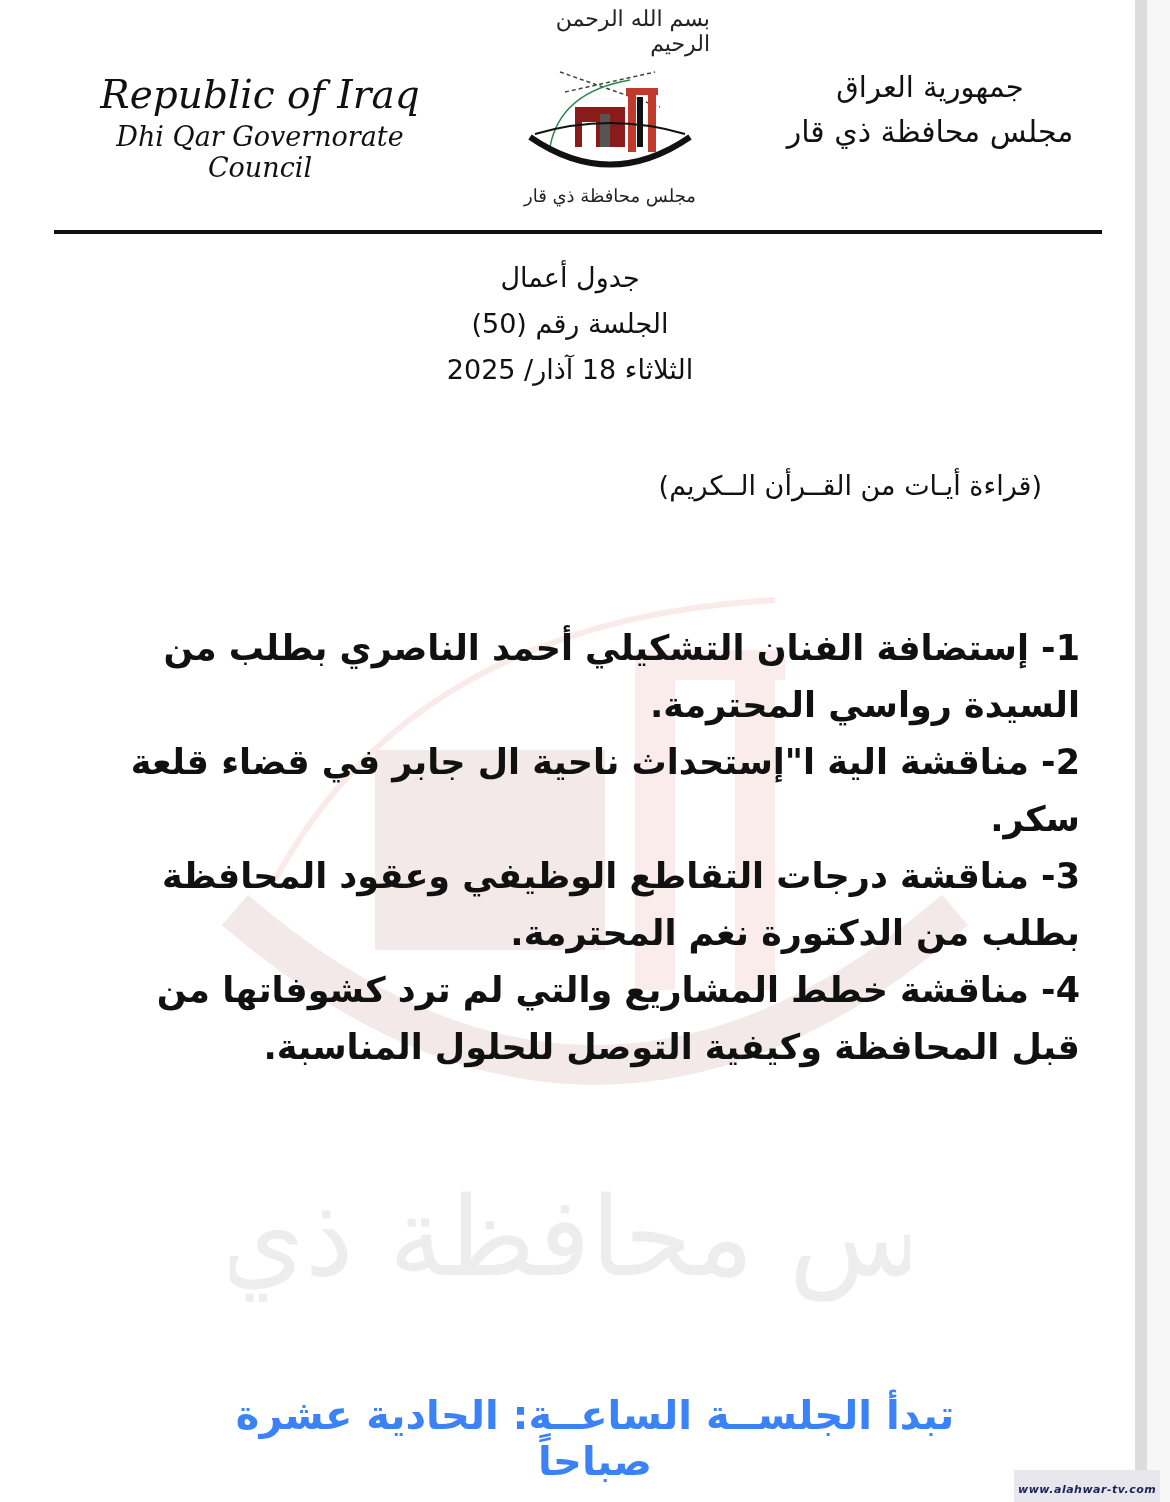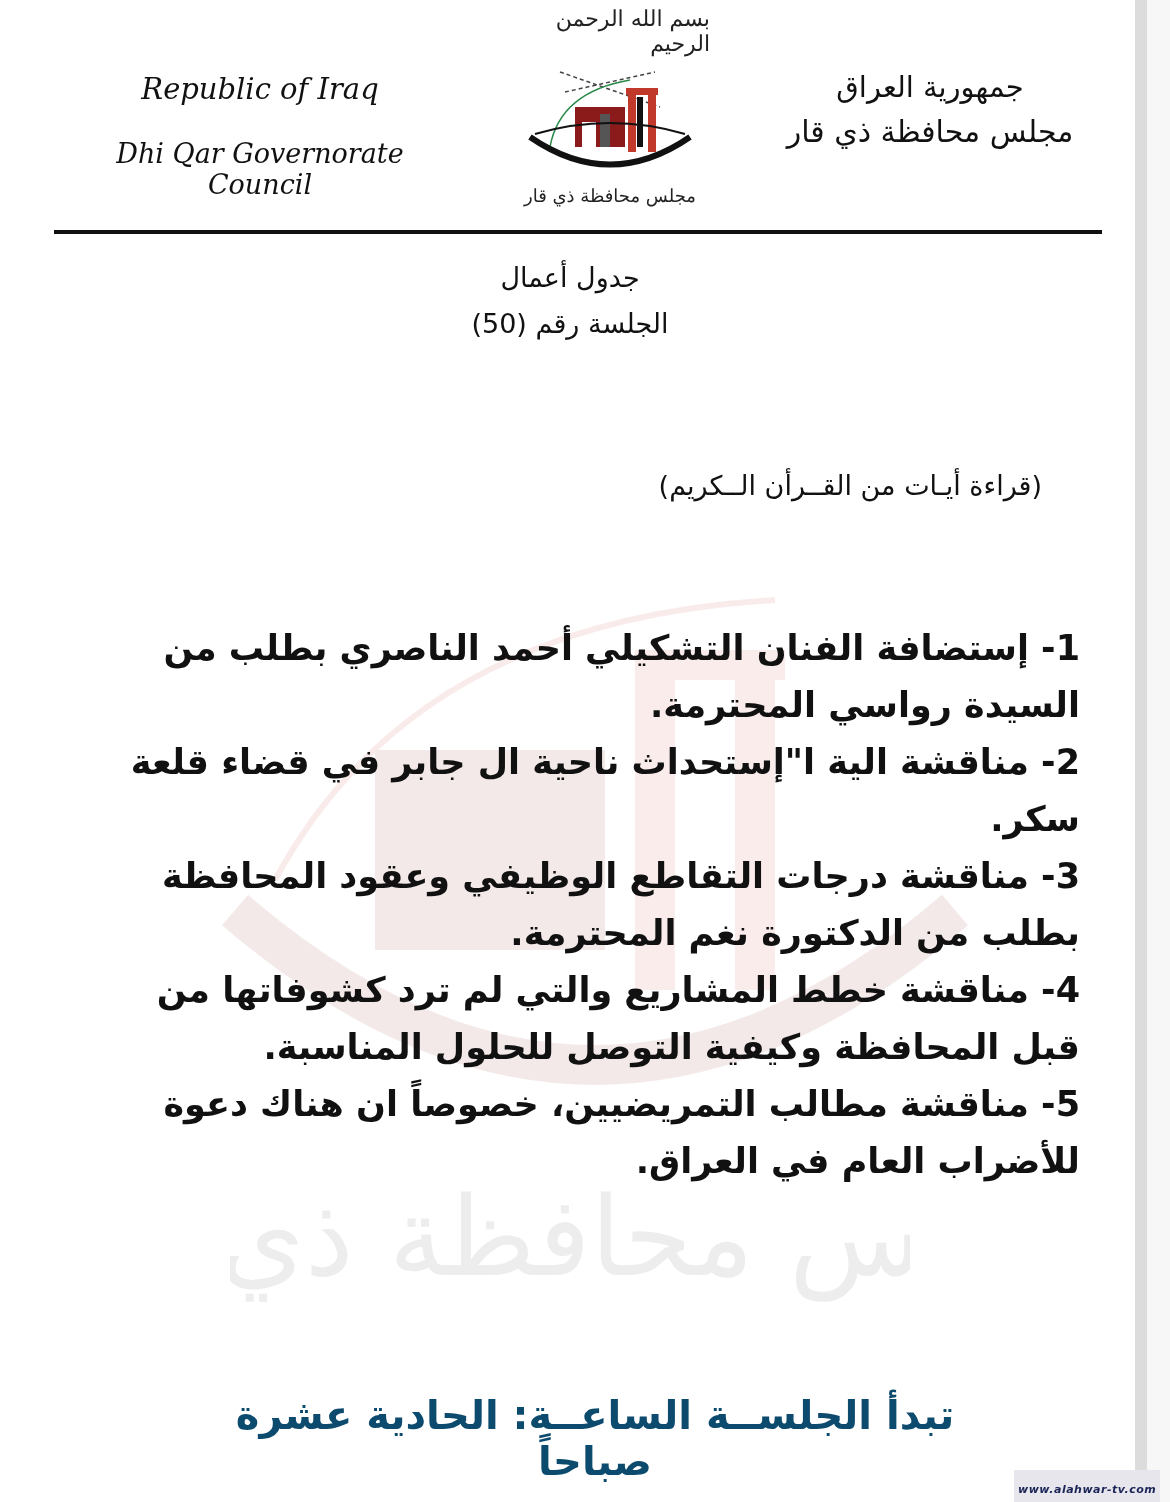--- a/index.html
+++ b/index.html
@@ -10,41 +10,41 @@
   .right-strip { position:absolute; top:0; left:1135px; width:12px; height:1502px; background:#dcdcdc; }
   .right-strip2 { position:absolute; top:0; left:1147px; width:23px; height:1502px; background:#f7f7f7; }
 
   .bismillah {
     position:absolute; top:6px; left:500px; width:210px; text-align:right;
     font-family:"DejaVu Serif", serif; font-size:22px; color:#222;
   }
   .logo { position:absolute; top:52px; left:520px; width:180px; height:160px; }
   .en-header { position:absolute; left:60px; top:72px; width:400px; text-align:center;
     font-family:"DejaVu Serif", serif; font-style:italic; color:#111; }
-  .en-header .l1 { font-size:29px; margin-bottom:32px; }
+  .en-header .l1 { font-size:39px; margin-bottom:4px; }
   .en-header .l2 { font-size:27px; }
   .ar-header { position:absolute; right:80px; top:70px; width:320px; text-align:center; direction:rtl; color:#111; }
   .ar-header .l1 { font-size:29px; margin-bottom:10px; }
   .ar-header .l2 { font-size:30px; }
 
   .header-rule { position:absolute; left:54px; top:230px; width:1048px; height:4px; background:#111; }
 
   .title-block { position:absolute; left:380px; top:255px; width:380px; text-align:center; direction:rtl; font-size:27px; line-height:46px; }
 
   .quran-line { position:absolute; right:128px; top:470px; direction:rtl; font-size:27px;margin-left:8px; }
 
   .watermark-logo { position:absolute; left:215px; top:580px; width:760px; height:560px; opacity:0.09; }
   .watermark-text { position:absolute; left:230px; top:1145px; width:680px; height:190px; opacity:0.10; }
 
   .agenda { position:absolute; left:95px; top:620px; width:985px; direction:rtl; text-align:right;
     font-size:35px; line-height:57px; font-weight:bold; color:#111; }
   .agenda .item { margin:0; }
 
   .start-time { position:absolute; left:215px; top:1392px; width:760px; text-align:center; direction:rtl;
-    font-size:40px; font-weight:bold; color:#0c4a6e; }
+    font-size:40px; font-weight:bold; color:#3b82f6; }
 
   .site-mark { position:absolute; left:1014px; top:1470px; padding:13px 4px; background:#e6e6ec;
     font-family:"DejaVu Sans", sans-serif; font-style:italic; font-weight:bold; font-size:11px; color:#1a2456; letter-spacing:0.5px; }
 </style>
 </head>
 <body>
 
 <div class="right-strip"></div>
 <div class="right-strip2"></div>
 
@@ -86,27 +86,27 @@
 <div class="ar-header">
   <div class="l1">جمهورية العراق</div>
   <div class="l2">مجلس محافظة ذي قار</div>
 </div>
 
 <div class="header-rule"></div>
 
 <div class="title-block">
   <div>جدول أعمال</div>
   <div>الجلسة رقم (50)</div>
+  <div>الثلاثاء 18 آذار/ 2025</div>
 </div>
 
 <div class="quran-line">(قراءة أيـات من القــرأن الــكريم)</div>
 
 <div class="agenda">
   <p class="item">1- إستضافة الفنان التشكيلي أحمد الناصري بطلب من السيدة رواسي المحترمة.</p>
   <p class="item">2- مناقشة الية ا"إستحداث ناحية ال جابر في قضاء قلعة سكر.</p>
   <p class="item">3- مناقشة درجات التقاطع الوظيفي وعقود المحافظة بطلب من الدكتورة نغم المحترمة.</p>
   <p class="item">4- مناقشة خطط المشاريع والتي لم ترد كشوفاتها من قبل المحافظة وكيفية التوصل للحلول المناسبة.</p>
-  <p class="item">5- مناقشة مطالب التمريضيين، خصوصاً ان هناك دعوة للأضراب العام في العراق.</p>
 </div>
 
 <div class="start-time">تبدأ الجلســة الساعــة: الحادية عشرة صباحاً</div>
 
 <div class="site-mark">www.alahwar-tv.com</div>
 
 </body></html>

